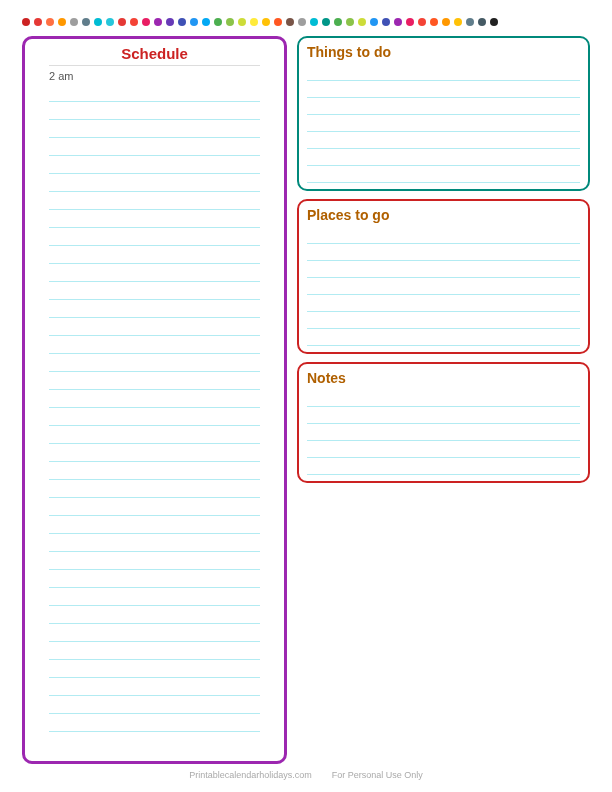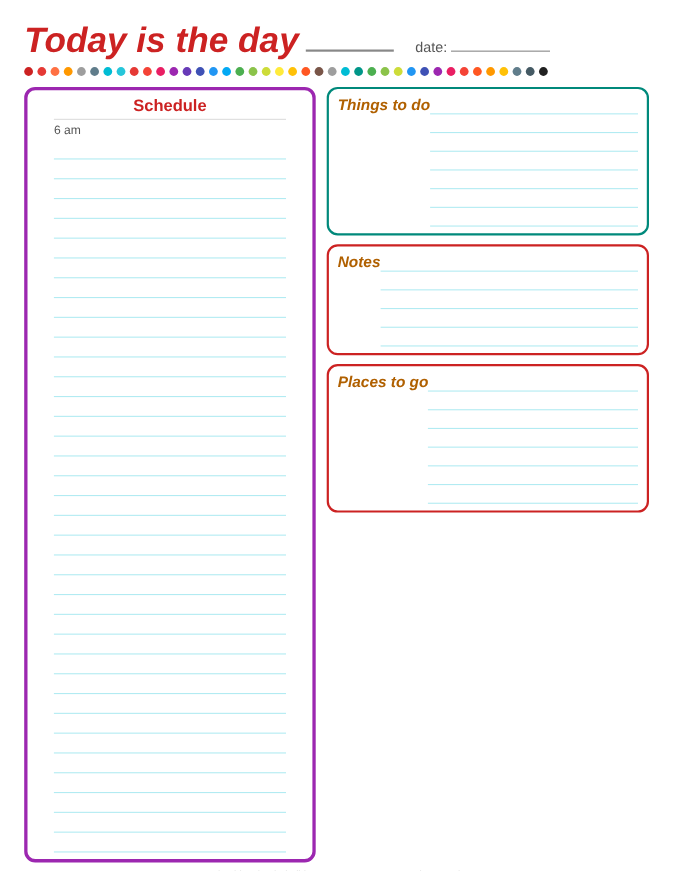--- a/index.html
+++ b/index.html
@@ -123,22 +123,21 @@
       flex: 1;
       display: flex;
       flex-direction: column;
       gap: 8px;
     }
 
     .section-box {
       border-radius: 10px;
       padding: 6px 8px;
       display: flex;
-      flex-direction: row;
-      font-style: italic;
+      flex-direction: column;
     }
 
     .section-box.teal {
       border: 2.5px solid #00897b;
     }
     .section-box.orange-teal {
       border: 2.5px solid #00897b;
     }
     .section-box.red {
       border: 2.5px solid #cc2222;
@@ -176,26 +175,20 @@
       display: flex;
       justify-content: center;
       gap: 20px;
     }
   </style>
 </head>
 <body>
 
 <div class="page">
 
-  <div class="header">
-    <span class="title">Today is the day</span>
-    <span class="title-underline"></span>
-    <span class="date-label">date:</span>
-    <span class="date-underline"></span>
-  </div>
 
   <div class="dots-row" id="dots-container">
       <span class="dot" style="background: rgb(204, 34, 34);"></span>
       <span class="dot" style="background: rgb(229, 57, 53);"></span>
       <span class="dot" style="background: rgb(255, 112, 67);"></span>
       <span class="dot" style="background: rgb(255, 152, 0);"></span>
       <span class="dot" style="background: rgb(158, 158, 158);"></span>
       <span class="dot" style="background: rgb(96, 125, 139);"></span>
       <span class="dot" style="background: rgb(0, 188, 212);"></span>
       <span class="dot" style="background: rgb(38, 198, 218);"></span>
@@ -231,21 +224,21 @@
       <span class="dot" style="background: rgb(96, 125, 139);"></span>
       <span class="dot" style="background: rgb(69, 90, 100);"></span>
       <span class="dot" style="background: rgb(33, 33, 33);"></span>
     </div>
 
   <div class="main-content">
 
     <div class="left-col">
       <div class="schedule-box">
         <div class="schedule-header">Schedule</div>
-        <div class="schedule-time-label">6 am</div>
+        <div class="schedule-time-label">2 am</div>
         <div class="schedule-lines" id="schedule-lines">
             <div class="schedule-line"></div>
             <div class="schedule-line"></div>
             <div class="schedule-line"></div>
             <div class="schedule-line"></div>
             <div class="schedule-line"></div>
             <div class="schedule-line"></div>
             <div class="schedule-line"></div>
             <div class="schedule-line"></div>
             <div class="schedule-line"></div>
@@ -289,36 +282,36 @@
             <div class="section-line"></div>
             <div class="section-line"></div>
             <div class="section-line"></div>
             <div class="section-line"></div>
             <div class="section-line"></div>
             <div class="section-line"></div>
           </div>
       </div>
 
 
+      <div class="section-box red">
+        <div class="section-title">Places to go</div>
+        <div class="section-lines" id="places-lines">
+            <div class="section-line"></div>
+            <div class="section-line"></div>
+            <div class="section-line"></div>
+            <div class="section-line"></div>
+            <div class="section-line"></div>
+            <div class="section-line"></div>
+            <div class="section-line"></div>
+          </div>
+      </div>
+
       <div class="section-box red2">
         <div class="section-title">Notes</div>
         <div class="section-lines" id="notes-lines">
-            <div class="section-line"></div>
-            <div class="section-line"></div>
-            <div class="section-line"></div>
-            <div class="section-line"></div>
-            <div class="section-line"></div>
-          </div>
-      </div>
-
-      <div class="section-box red">
-        <div class="section-title">Places to go</div>
-        <div class="section-lines" id="places-lines">
-            <div class="section-line"></div>
-            <div class="section-line"></div>
             <div class="section-line"></div>
             <div class="section-line"></div>
             <div class="section-line"></div>
             <div class="section-line"></div>
             <div class="section-line"></div>
           </div>
       </div>
 
     </div>
   </div>

